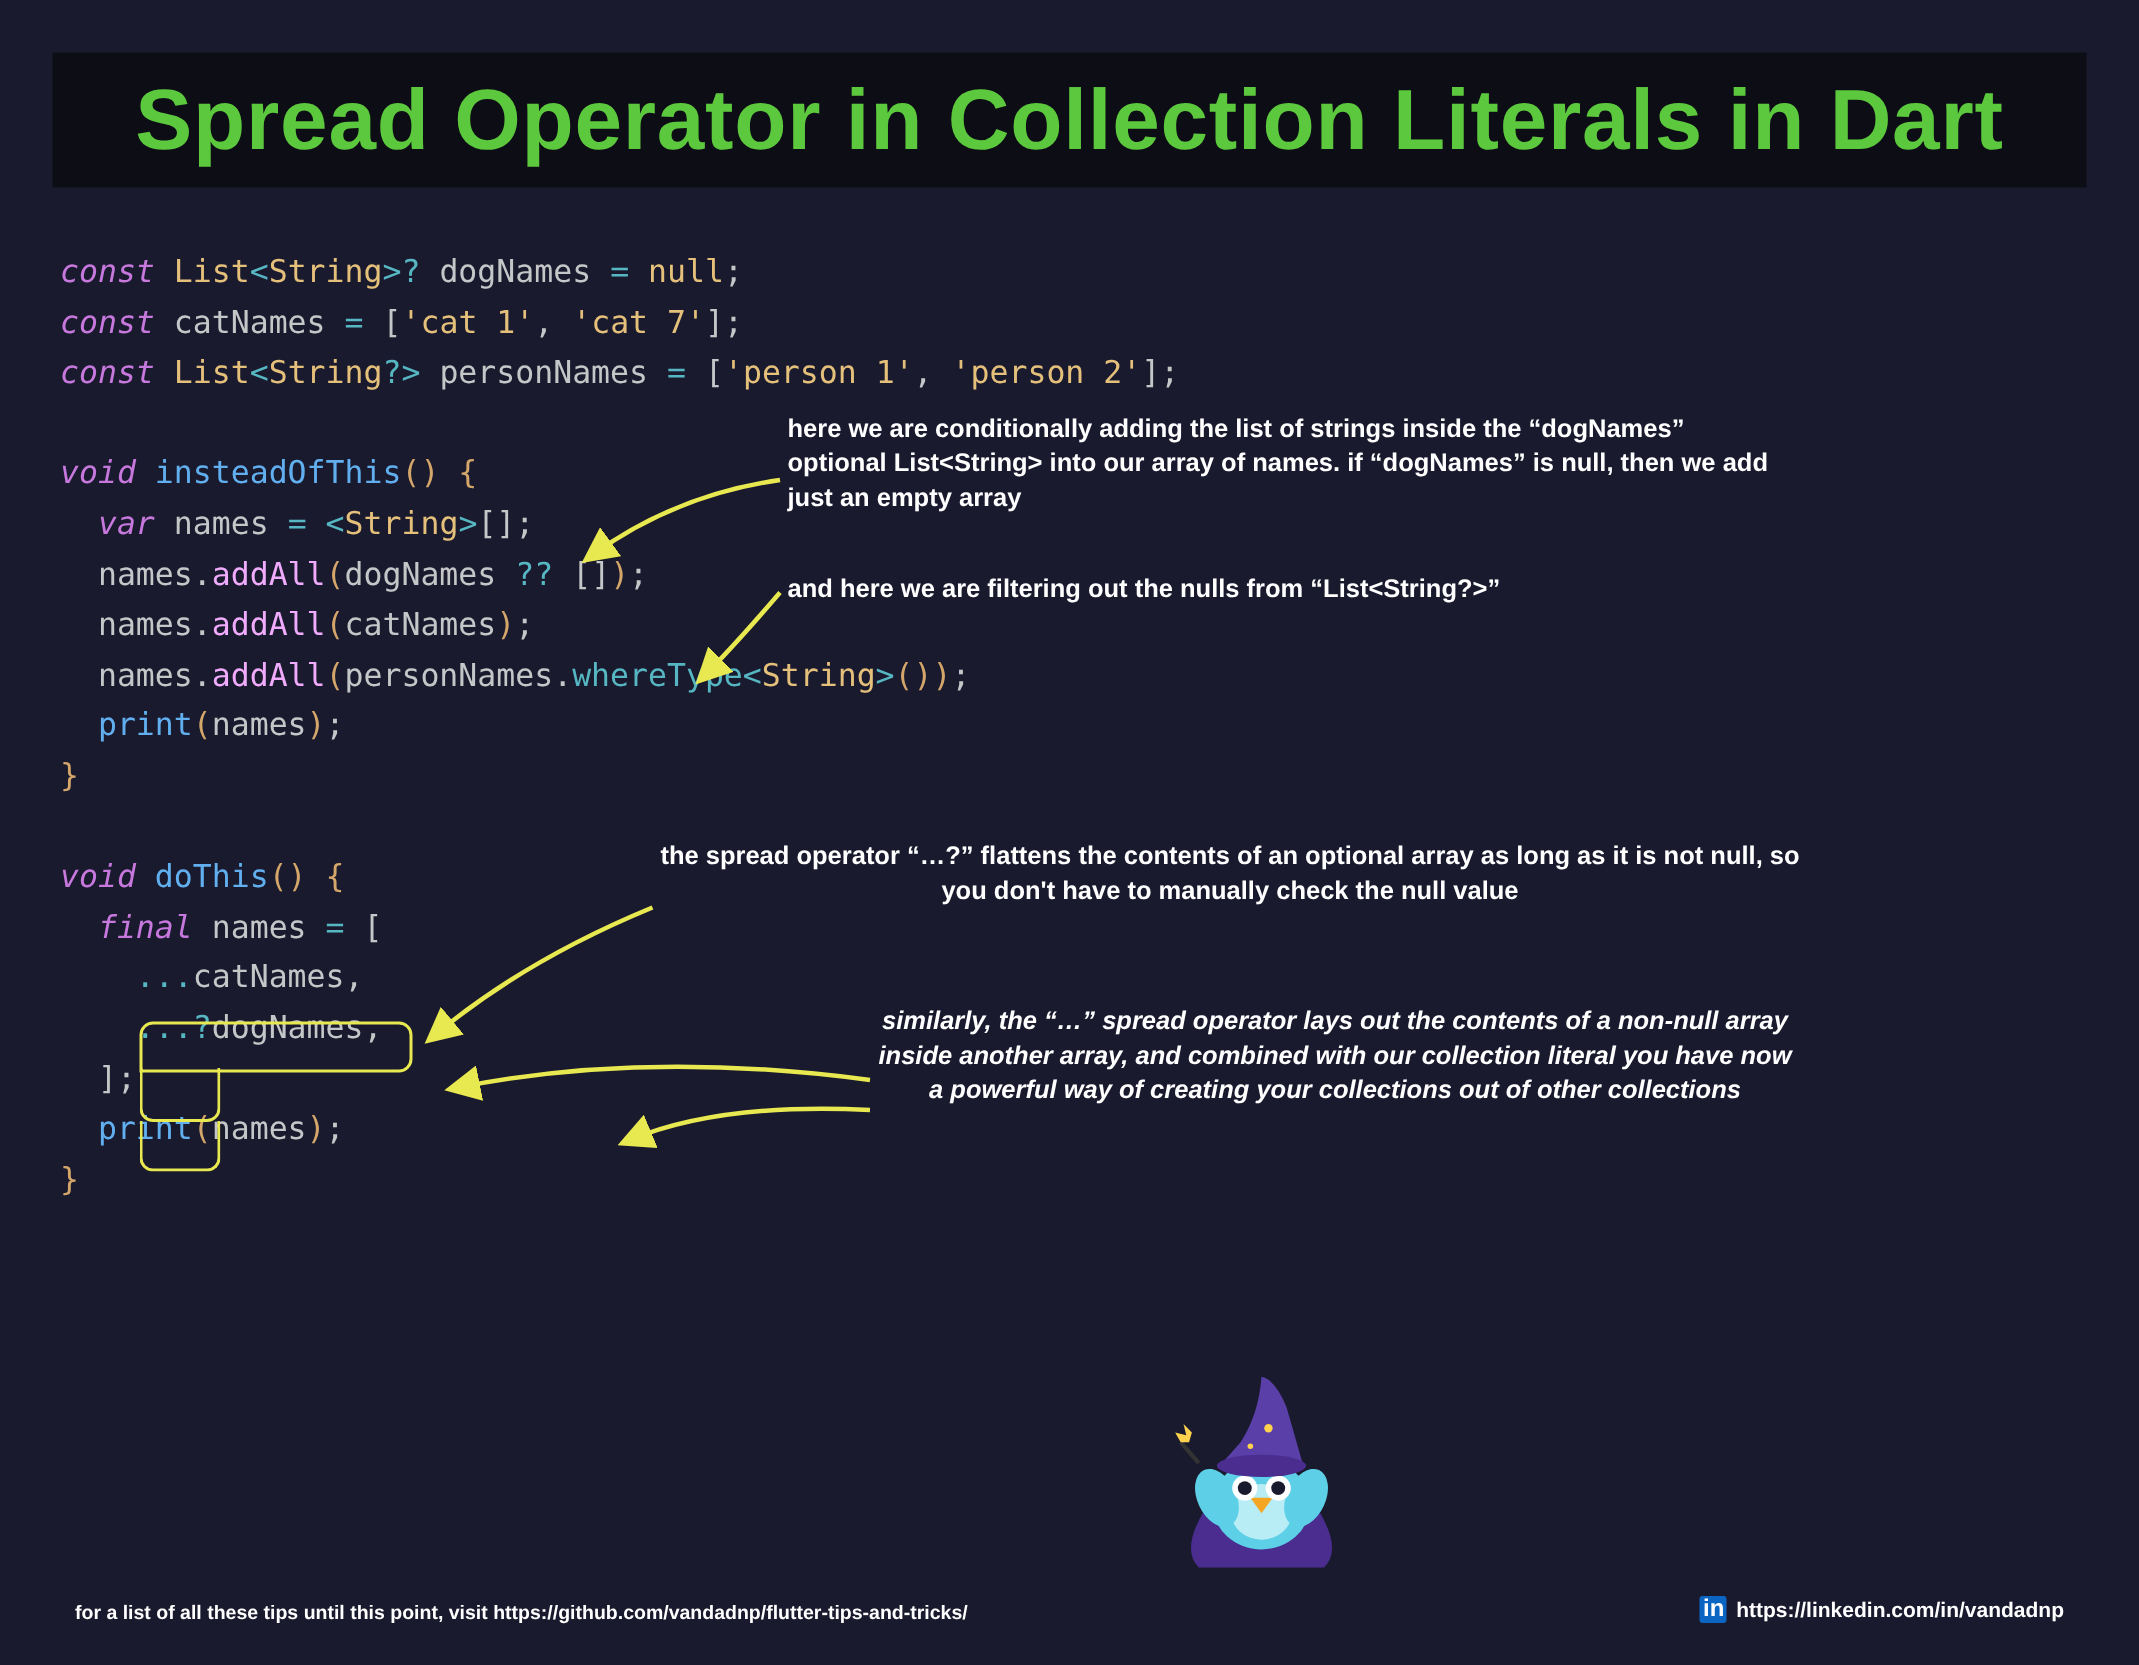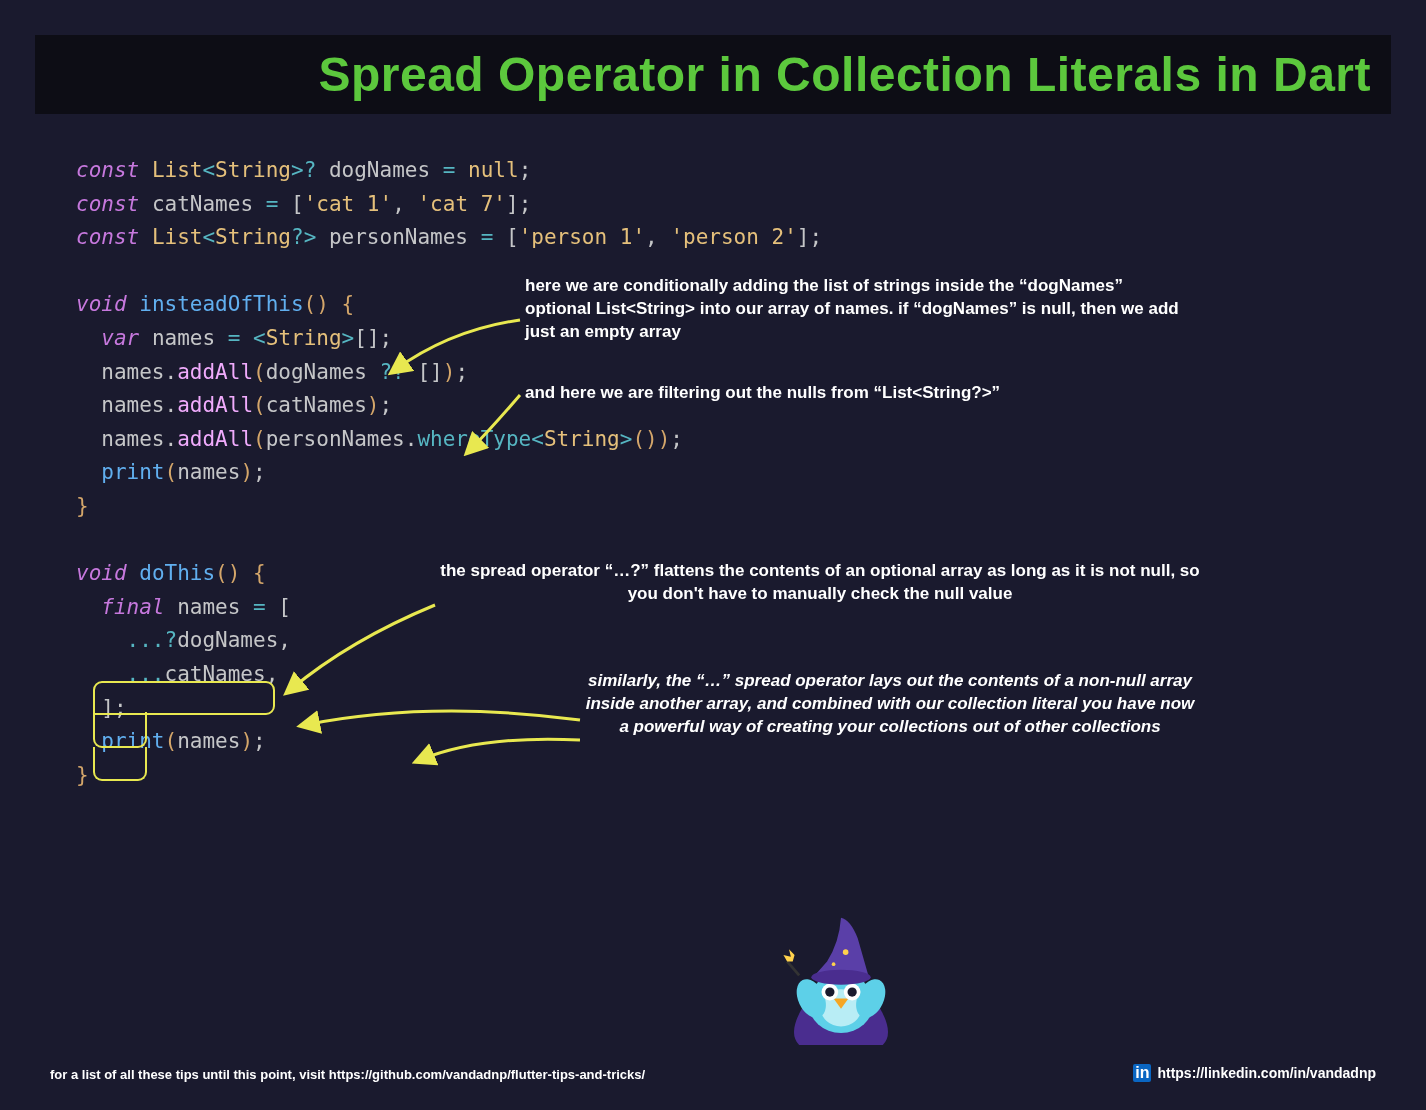--- a/index.html
+++ b/index.html
@@ -14,26 +14,25 @@
   .title-bar {
     background: #0d0d15;
     margin: 35px 35px 0 35px;
     padding: 12px 20px;
     text-align: center;
   }
   .title-bar h1 {
     color: #5cc83d;
     font-family: -apple-system, Helvetica, Arial, sans-serif;
     font-weight: 700;
-    font-size: 48px;
+    font-size: 57px;
     letter-spacing: 0.5px;
-    text-align: right;
   }
   .code-area {
-    padding: 40px 50px 20px 76px;
+    padding: 40px 50px 20px 40px;
     font-size: 21px;
     line-height: 1.6;
     color: #c5c6c8;
     font-family: 'Menlo', 'Monaco', monospace;
     position: relative;
   }
   .kw { color: #c678dd; font-style: italic; }   
   .type { color: #e5c07b; }                       
   .ident { color: #c5c6c8; }                      
   .func { color: #61afef; }                       
@@ -135,22 +134,22 @@
 <div class="line"><span class="kw">void</span> <span class="func">insteadOfThis</span><span class="paren">() {</span></div>
 <div class="line">  <span class="kw">var</span> <span class="ident">names</span> <span class="op">=</span> <span class="angle">&lt;</span><span class="type">String</span><span class="angle">&gt;</span><span class="punct">[];</span></div>
 <div class="line">  <span class="ident">names</span><span class="punct">.</span><span class="method">addAll</span><span class="paren">(</span><span class="ident">dogNames</span> <span class="op">??</span> <span class="punct">[]</span><span class="paren">)</span><span class="punct">;</span></div>
 <div class="line">  <span class="ident">names</span><span class="punct">.</span><span class="method">addAll</span><span class="paren">(</span><span class="ident">catNames</span><span class="paren">)</span><span class="punct">;</span></div>
 <div class="line">  <span class="ident">names</span><span class="punct">.</span><span class="method">addAll</span><span class="paren">(</span><span class="ident">personNames</span><span class="punct">.</span><span class="where">whereType</span><span class="angle">&lt;</span><span class="type">String</span><span class="angle">&gt;</span><span class="paren">()</span><span class="paren">)</span><span class="punct">;</span></div>
 <div class="line">  <span class="func">print</span><span class="paren">(</span><span class="ident">names</span><span class="paren">)</span><span class="punct">;</span></div>
 <div class="line"><span class="paren">}</span></div>
 <div class="line">&nbsp;</div>
 <div class="line"><span class="kw">void</span> <span class="func">doThis</span><span class="paren">() {</span></div>
 <div class="line">  <span class="kw">final</span> <span class="ident">names</span> <span class="op">=</span> <span class="punct">[</span></div>
+<div class="line">    <span class="op">...</span><span class="ident">catNames</span><span class="punct">,</span></div>
 <div class="line">    <span class="op">...?</span><span class="ident">dogNames</span><span class="punct">,</span></div>
-<div class="line">    <span class="op">...</span><span class="ident">catNames</span><span class="punct">,</span></div>
 <div class="line">  <span class="punct">];</span></div>
 <div class="line">  <span class="func">print</span><span class="paren">(</span><span class="ident">names</span><span class="paren">)</span><span class="punct">;</span></div>
 <div class="line"><span class="paren">}</span></div>
 </div>
 
 <div class="annotation ann1">here we are conditionally adding the list of strings inside the “dogNames” optional List&lt;String&gt; into our array of names. if “dogNames” is null, then we add just an empty array</div>
 <div class="annotation ann2">and here we are filtering out the nulls from “List&lt;String?&gt;”</div>
 <div class="annotation ann3">the spread operator “…?” flattens the contents of an optional array as long as it is not null, so you don't have to manually check the null value</div>
 <div class="annotation ann4">similarly, the “…” spread operator lays out the contents of a non-null array inside another array, and combined with our collection literal you have now a powerful way of creating your collections out of other collections</div>
 

